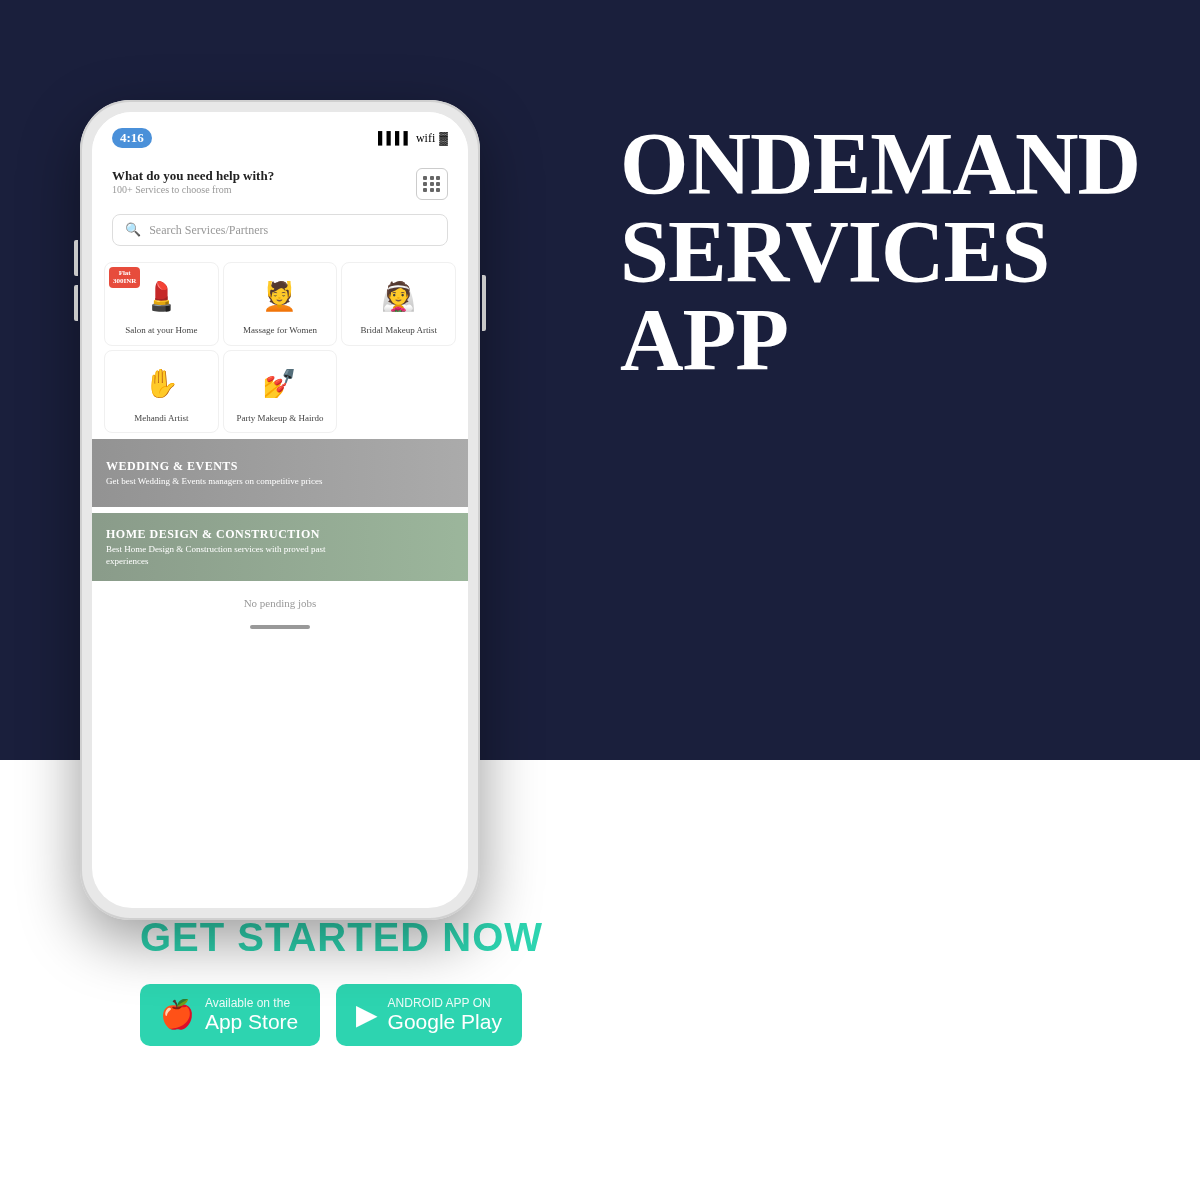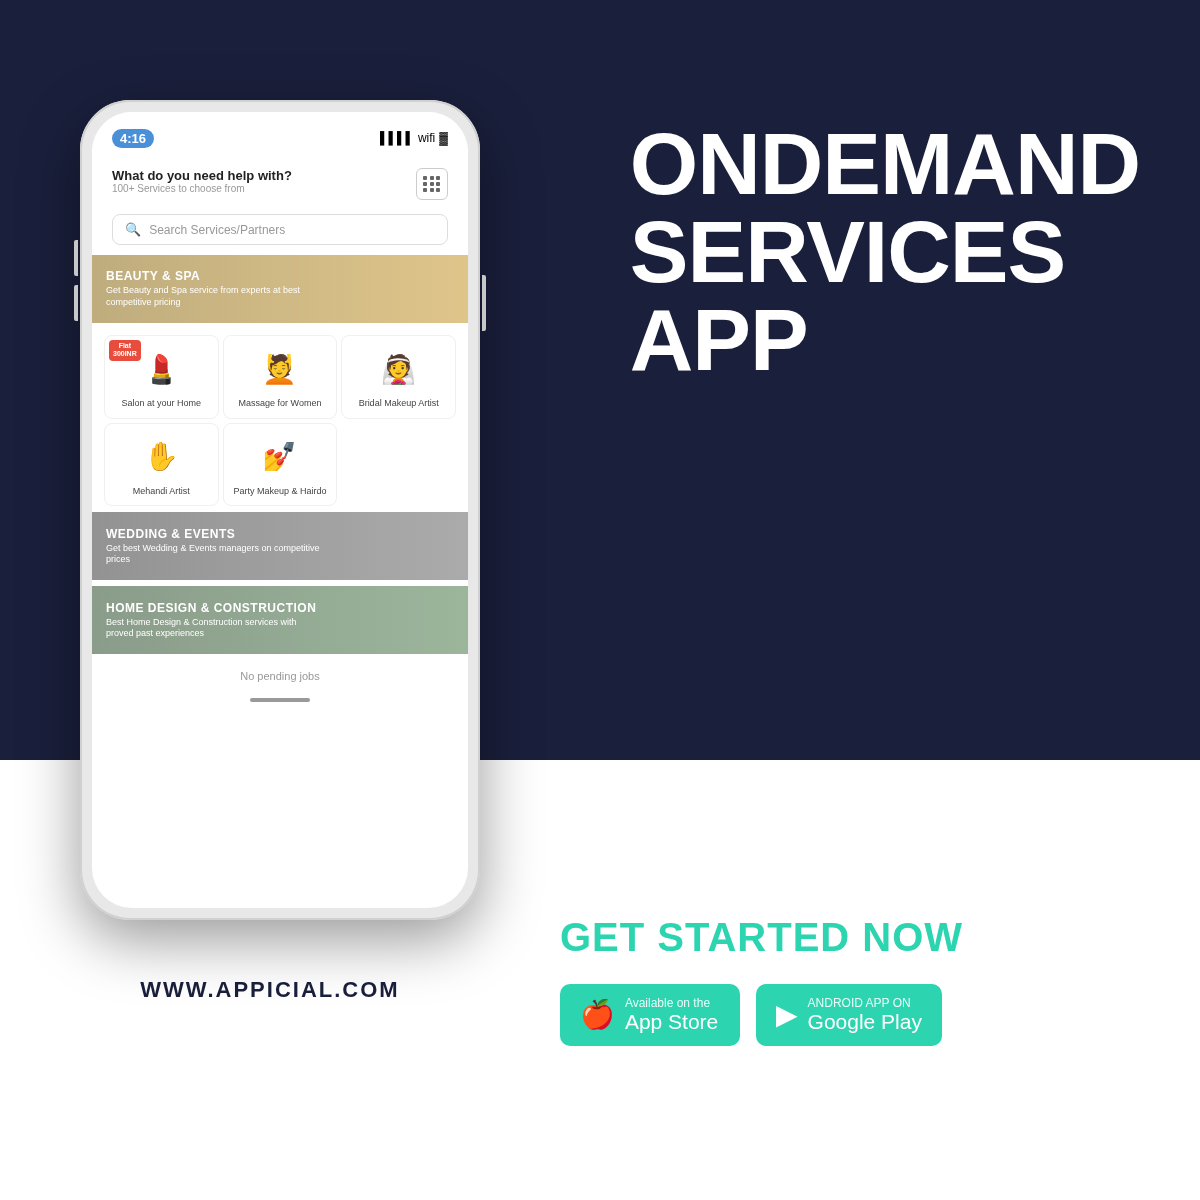--- a/index.html
+++ b/index.html
@@ -15,20 +15,21 @@
     
     .top-section {
       background-color: #1a1f3c;
       width: 100%;
       height: 760px;
       display: flex;
       align-items: center;
       justify-content: space-between;
       padding: 52px 60px;
       position: relative;
+      font-family: Liberation Serif, serif;
     }
 
     
     .bottom-section {
       background-color: #ffffff;
       width: 100%;
       height: 440px;
       display: flex;
       align-items: center;
       justify-content: space-between;
@@ -467,27 +468,20 @@
                 <span></span>
             </div>
           </div>
         </div>
 
         <div class="search-bar">
           <span class="search-icon">🔍</span>
           <span class="search-text">Search Services/Partners</span>
         </div>
 
-        <div class="category-banner">
-          <div class="banner-bg banner-bg-beauty"></div>
-          <div class="banner-content">
-            <div class="banner-title">BEAUTY &amp; SPA</div>
-            <div class="banner-desc">Get Beauty and Spa service from experts at best competitive pricing</div>
-          </div>
-        </div>
 
         <div class="service-grid">
 
           <div class="service-item">
             <div class="flat-badge">
               <span>Flat</span><br>
               <span>300INR</span>
             </div>
             <div class="service-icon-wrap">💄</div>
             <div class="service-label">Salon at your Home</div>
@@ -542,23 +536,20 @@
   <div class="hero-text">
     <div class="hero-title">ONDEMAND</div>
     <div class="hero-title">SERVICES</div>
     <div class="hero-title">APP</div>
   </div>
 
 </div>
 
 <div class="bottom-section">
 
-  <div class="bottom-left">
-    <div class="website-url">WWW.APPICIAL.COM</div>
-  </div>
 
   <div class="bottom-right">
     <div class="get-started">GET STARTED NOW</div>
     <div class="store-buttons">
 
       <div class="store-btn store-btn-apple">
         <span class="store-icon">🍎</span>
         <div class="store-text-block">
           <span class="store-sub">Available on the</span>
           <span class="store-main">App Store</span>

